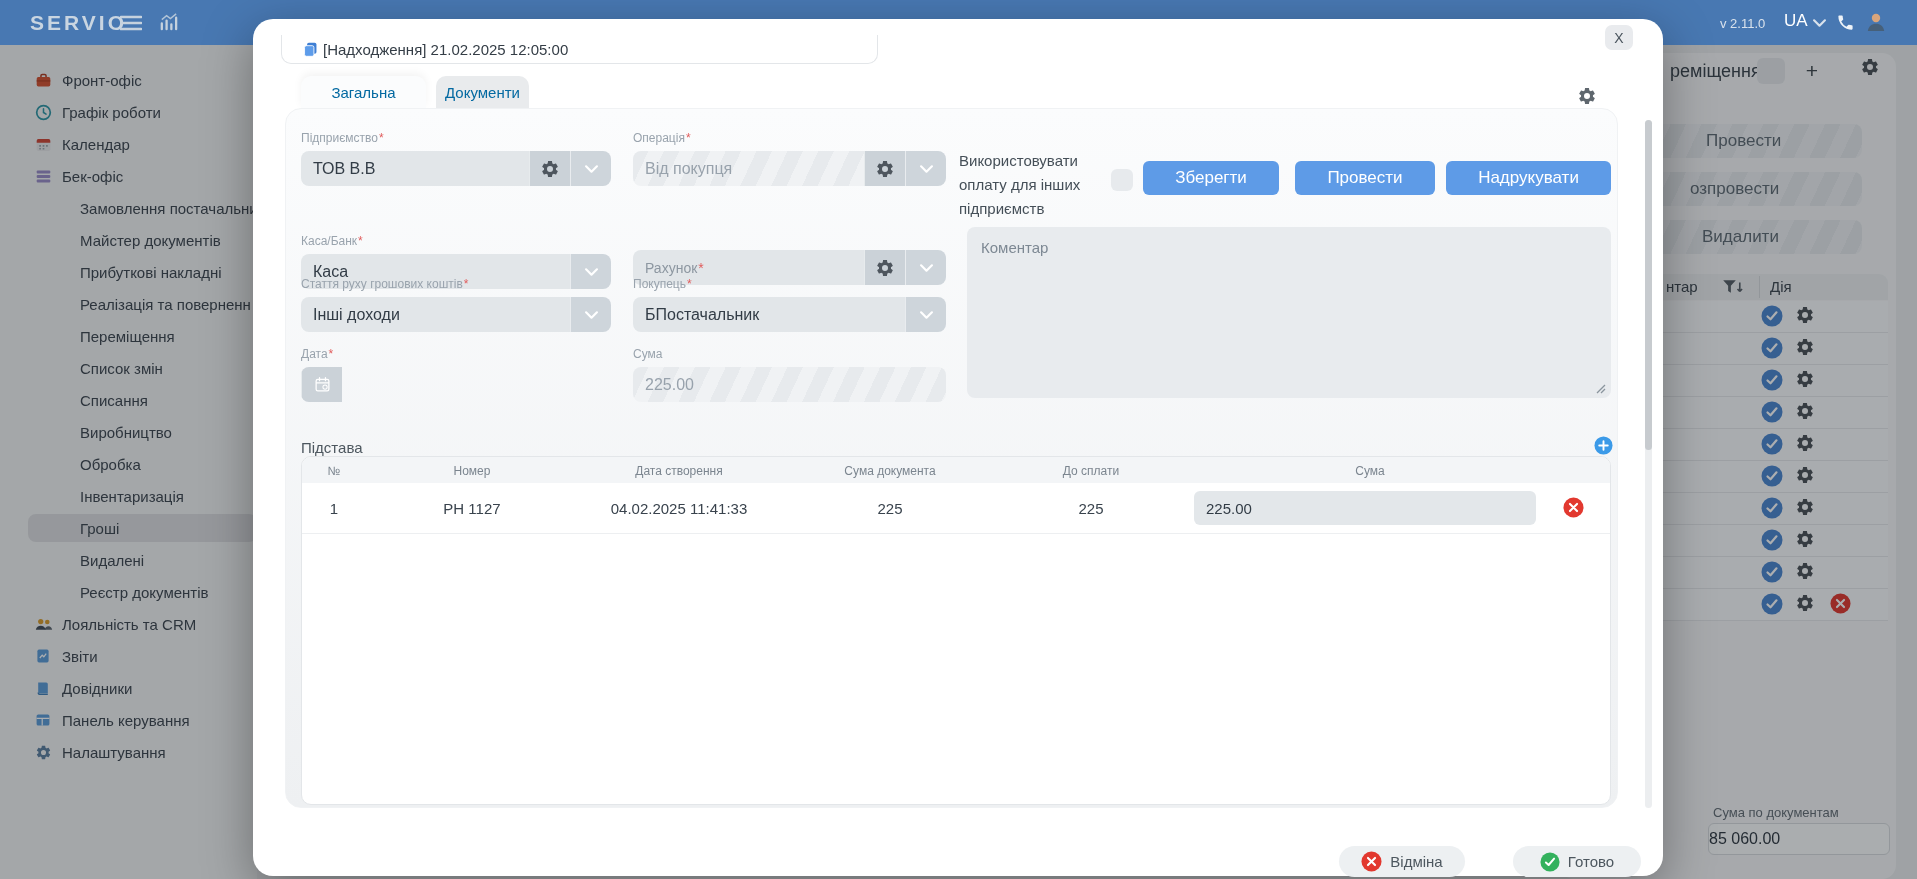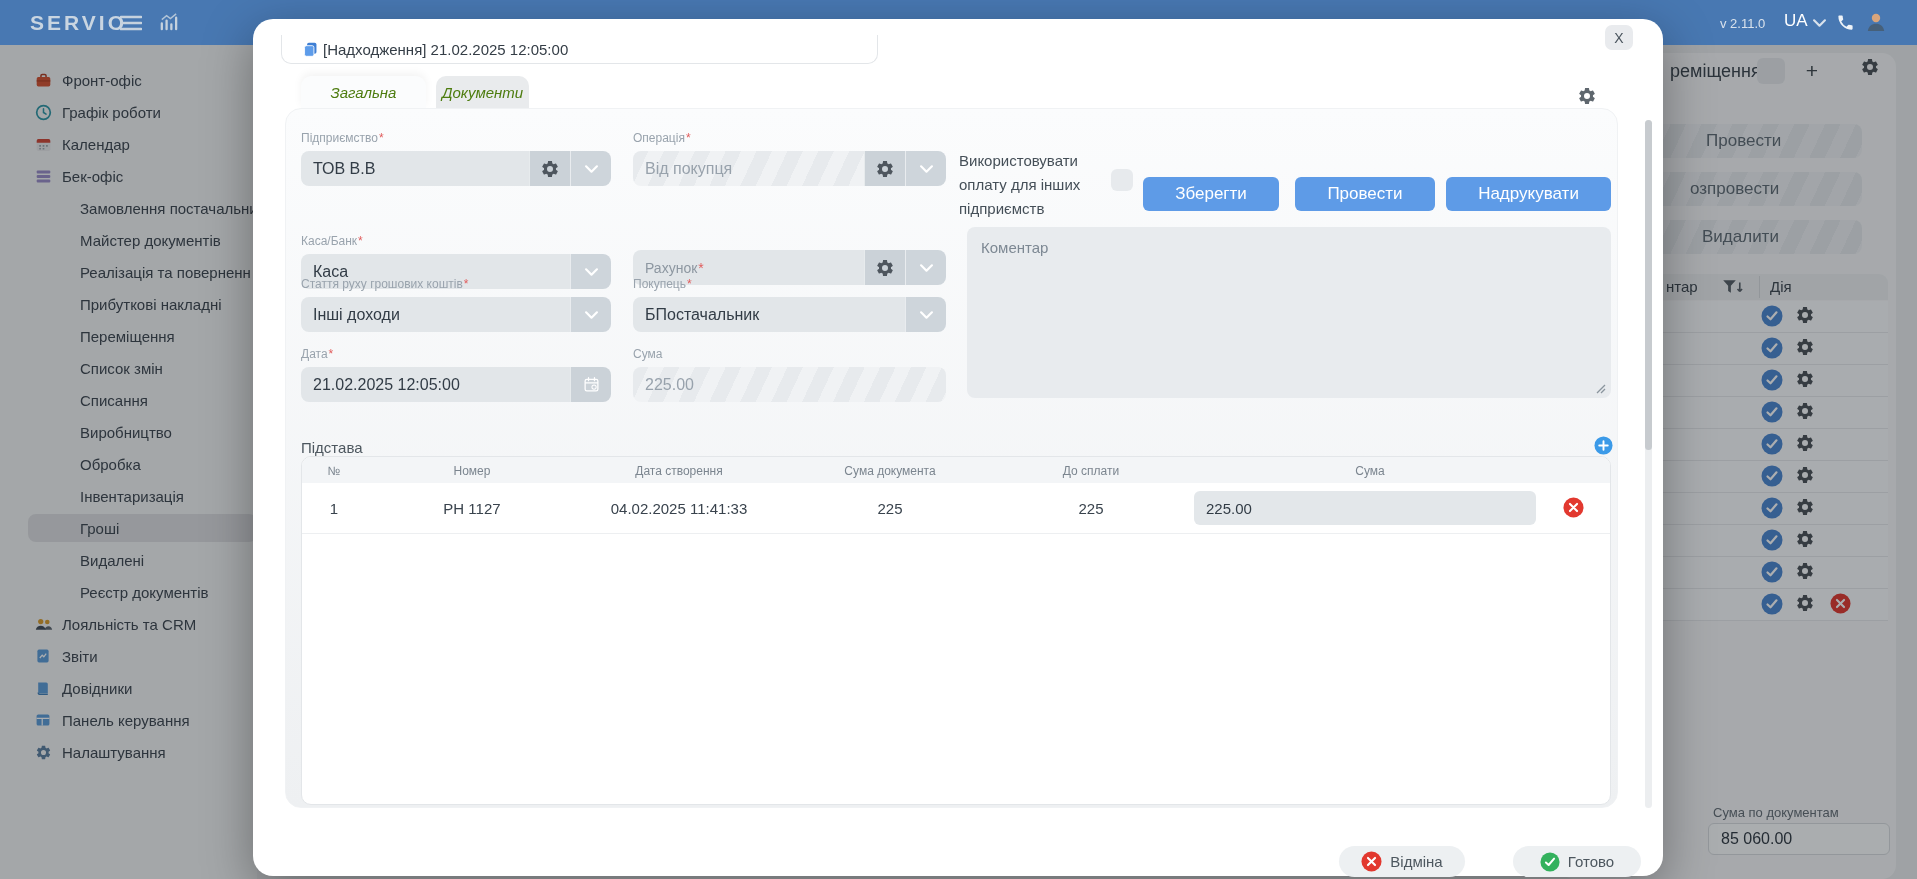--- a/index.html
+++ b/index.html
@@ -38,33 +38,33 @@
   .bg-thead .h1{position:absolute;left:88px;top:4px;}
   .bg-thead .hf{position:absolute;left:144px;top:5px;}
   .bg-thead .sep{position:absolute;left:181px;top:2px;width:1px;height:22px;background:#d8dbde;}
   .bg-thead .h2{position:absolute;left:192px;top:4px;}
   #bg-rows{position:absolute;left:18px;top:248px;width:310px;background:#fbfcfd;}
   .bg-row{position:relative;height:31px;border-bottom:1px solid #e7e9eb;}
   .bg-row .bi{position:absolute;top:4px;display:flex;cursor:pointer;}
   .bg-row .bi.i1{left:183px;} .bg-row .bi.i2{left:217px;color:#4b5157;} .bg-row .bi.i3{left:252px;}
   .bg-sum-label{position:absolute;left:153px;top:752px;font-size:13px;color:#636c74;}
   .bg-sum-box{position:absolute;left:148px;top:770px;width:182px;height:32px;background:#fcfdfd;border:1px solid #d9dcdf;border-radius:6px;box-sizing:border-box;
-    font-size:16px;color:#2f3841;line-height:30px;padding-left:12px;}
+    font-size:16px;color:#2f3841;line-height:30px;}
   
   .overlay{position:absolute;left:0;top:45px;width:1917px;height:834px;background:rgba(17,22,28,.35);z-index:3;}
   
   .modal{position:absolute;left:253px;top:19px;width:1410px;height:857px;background:#fff;border-radius:20px;
     box-shadow:0 14px 50px rgba(0,0,0,.35);z-index:4;}
   .m-pill{position:absolute;left:28px;top:0;width:597px;height:29px;background:#fff;border:1px solid #e3e6e9;border-top:none;
     border-radius:0 0 10px 10px;display:flex;align-items:center;padding-left:20px;gap:4px;box-sizing:border-box;margin-top:16px;}
   .m-pill-text{font-size:15px;color:#343d46;}
   .m-close{position:absolute;left:1352px;top:6px;width:28px;height:25px;background:#e9ebee;border-radius:7px;
     display:flex;align-items:center;justify-content:center;font-size:14px;color:#4b555e;cursor:pointer;}
   .m-tab{position:absolute;top:57px;height:32px;border-radius:10px 10px 0 0;display:flex;align-items:center;justify-content:center;
-    font-size:15px;color:#4d7c0f;cursor:pointer;font-style:italic;}
+    font-size:15px;color:#0369a1;cursor:pointer;}
   .m-tab.active{left:48px;width:125px;background:#fbfcfd;box-shadow:0 -3px 8px rgba(0,0,0,.05);}
   .m-tab.t2{left:183px;width:93px;background:#e9ebed;}
   .m-gear{position:absolute;left:1324px;top:67px;color:#5f676e;cursor:pointer;display:flex;}
   .m-panel{position:absolute;left:32px;top:89px;width:1333px;height:700px;border-radius:16px;
     background:linear-gradient(180deg,#fbfcfd,#eef0f2);border:1px solid #f0f2f4;box-sizing:border-box;}
   
   .fld{position:absolute;}
   .fld.c1{left:15px;width:310px;} .fld.c2{left:347px;width:313px;}
   .fld.r1{top:22px;} .fld.r2{top:98px;margin-top:27px;} .fld.r3{top:168px;} .fld.r4{top:238px;}
   .lab{display:block;height:16px;font-size:12px;color:#99a3ad;margin-bottom:4px;}
@@ -72,21 +72,21 @@
   .box{display:flex;height:35px;border-radius:8px;overflow:hidden;}
   .inp{flex:1;background:#e2e6e9;display:flex;align-items:center;padding:0 12px;font-size:16px;color:#323c46;min-width:0;}
   .inp.ph{color:#8d97a1;font-size:14px;}
   .striped-bg{background:repeating-linear-gradient(115deg,#e7eaed 0 14px,#f0f2f4 14px 28px);color:#98a2ac;}
   .bx-btn{width:40px;background:#cbd2d8;display:flex;align-items:center;justify-content:center;color:#4e565e;
     border-left:1px solid rgba(255,255,255,.55);cursor:pointer;flex:none;}
   .bx-btn.chv{color:#fff;background:#ced5db;}
   
   .chk-lab{position:absolute;left:673px;top:40px;width:150px;font-size:15px;line-height:24px;color:#454f58;}
   .chk{position:absolute;left:825px;top:60px;width:22px;height:22px;background:#e7eaed;border-radius:6px;cursor:pointer;}
-  .btn-blue{position:absolute;top:68px;height:34px;background:#5e9be7;border-radius:6px;color:#fff;font-size:17px;
+  .btn-blue{position:absolute;top:52px;height:34px;background:#5e9be7;border-radius:6px;color:#fff;font-size:17px;
     display:flex;align-items:center;justify-content:center;cursor:pointer;}
   .bb1{left:857px;width:136px;} .bb2{left:1009px;width:140px;} .bb3{left:1160px;width:165px;}
   .comment{position:absolute;left:681px;top:118px;width:644px;height:171px;background:#e8ebee;border-radius:8px;
     font-size:15px;color:#7d8893;padding:12px 14px;box-sizing:border-box;cursor:text;}
   .resize{position:absolute;right:5px;bottom:4px;display:flex;}
   
   .b-title{position:absolute;left:15px;top:330px;font-size:15px;color:#4d575f;}
   .b-add{position:absolute;left:1308px;top:327px;display:flex;cursor:pointer;}
   .b-table{position:absolute;left:15px;top:347px;width:1310px;height:349px;background:#fff;border:1px solid #e3e6e9;
     border-radius:10px;box-sizing:border-box;overflow:hidden;}
@@ -185,24 +185,24 @@
           </span>
           <span class="si-tx">Бек-офіс</span>
         </div>
         <div class="side-item sub">
           <span class="si-tx">Замовлення постачальни</span>
         </div>
         <div class="side-item sub">
           <span class="si-tx">Майстер документів</span>
         </div>
         <div class="side-item sub">
+          <span class="si-tx">Прибуткові накладні</span>
+        </div>
+        <div class="side-item sub">
           <span class="si-tx">Реалізація та поверненн</span>
-        </div>
-        <div class="side-item sub">
-          <span class="si-tx">Прибуткові накладні</span>
         </div>
         <div class="side-item sub">
           <span class="si-tx">Переміщення</span>
         </div>
         <div class="side-item sub">
           <span class="si-tx">Список змін</span>
         </div>
         <div class="side-item sub">
           <span class="si-tx">Списання</span>
         </div>
@@ -560,21 +560,20 @@
               <svg viewBox="0 0 12 7" width="13" height="8">
                 <path d="M1 1l5 5 5-5" fill="none" stroke="currentColor" stroke-width="2" stroke-linecap="round" stroke-linejoin="round"></path>
               </svg>
             </div>
         </div>
       </div>
 
       <div class="fld c1 r4">
         <span class="lab"><span>Дата</span><span class="req">*</span></span>
         <div class="box">
-          <div class="inp">21.02.2025 12:05:00</div>
           <div class="bx-btn">
               <svg viewBox="0 0 20 20" width="17" height="17">
                 <rect x="2.5" y="4" width="15" height="13.5" rx="2" fill="none" stroke="#fff" stroke-width="1.5"></rect>
                 <path d="M2.5 8h15" stroke="#fff" stroke-width="1.5"></path>
                 <path d="M6.5 2v3.5M13.5 2v3.5" stroke="#fff" stroke-width="1.5" stroke-linecap="round"></path>
                 <circle cx="13" cy="13" r="2.5" fill="none" stroke="#fff" stroke-width="1.2"></circle>
               </svg>
             </div>
         </div>
       </div>

